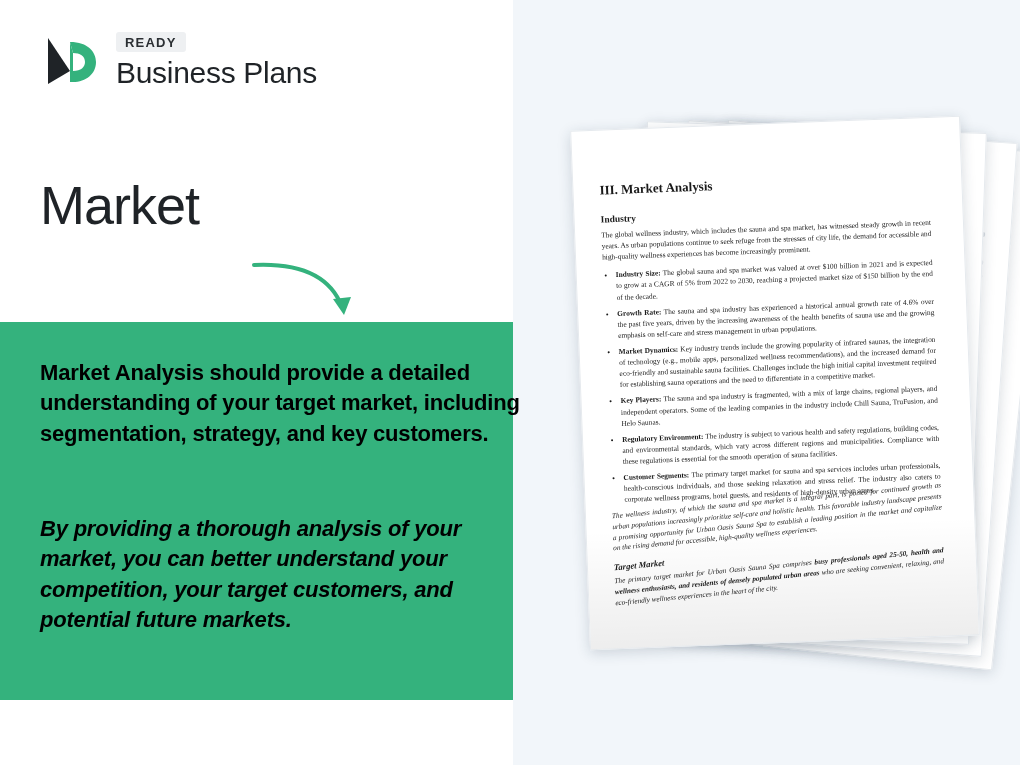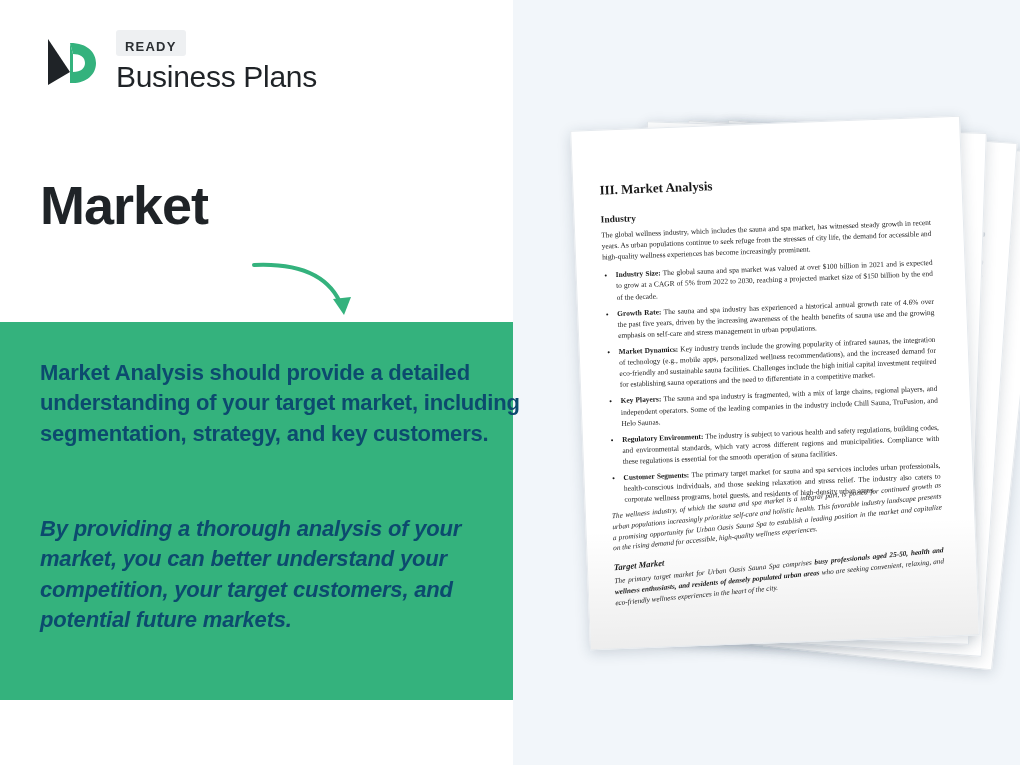--- a/index.html
+++ b/index.html
@@ -38,42 +38,42 @@
   }
   .logo-mark svg { display: block; }
   .logo-text { display: flex; flex-direction: column; justify-content: center; }
   .logo-ready {
     display: inline-block;
     background: #eef0f2;
     color: #2b2f33;
     font-size: 13px;
     font-weight: bold;
     letter-spacing: 1.2px;
-    padding: 9px 9px 2px 9px;
+    padding: 3px 9px 2px 9px;
     border-radius: 3px;
     align-self: flex-start;
     margin-bottom: 4px;
   }
   .logo-name {
     font-size: 30px;
     font-weight: normal;
     color: #1f2327;
     letter-spacing: -0.3px;
   }
 
   
   .headline {
     position: absolute;
     left: 40px; top: 178px;
     line-height: 1.03;
   }
   .headline .h-line1 {
     display: block;
     font-size: 54px;
-    font-weight: bold;
+    font-weight: normal;
     color: #1f2327;
     letter-spacing: -1px;
   }
   .headline .h-line2 {
     display: block;
     font-size: 54px;
     font-weight: bold;
     color: #34b27d;
     letter-spacing: -1px;
     margin-top: 2px;
@@ -85,21 +85,21 @@
     left: 250px; top: 255px;
     width: 120px; height: 80px;
   }
 
   
   .green-band {
     position: absolute;
     left: 0; top: 322px;
     width: 513px; height: 378px;
     background: #34b27d;
-    color: #0c4a6e;
+    color: #000000;
   }
   .band-para {
     position: absolute;
     left: 40px;
     width: 510px;
     font-size: 22px;
     font-weight: bold;
     line-height: 1.38;
     letter-spacing: -0.2px;
   }

